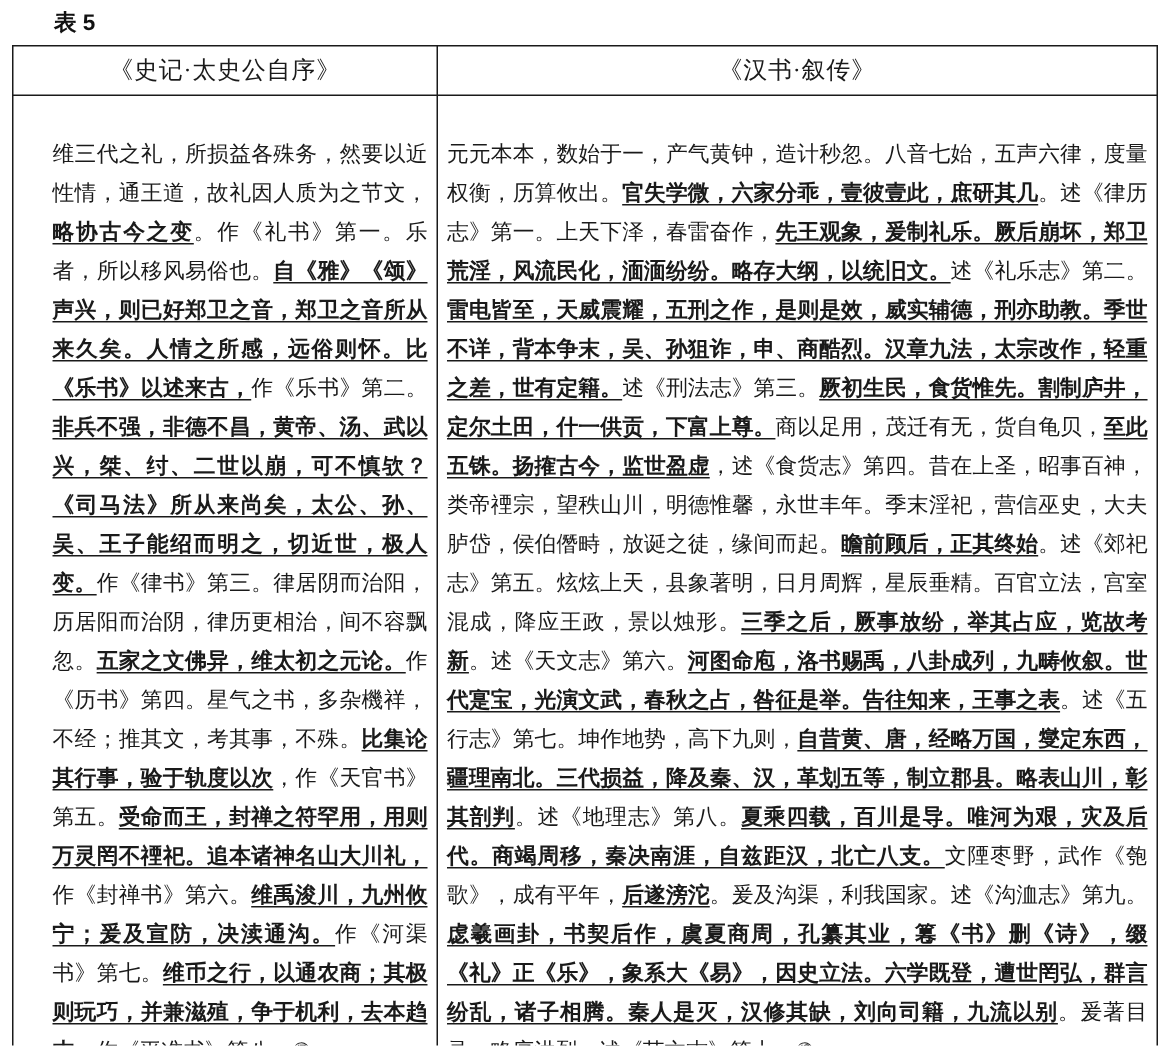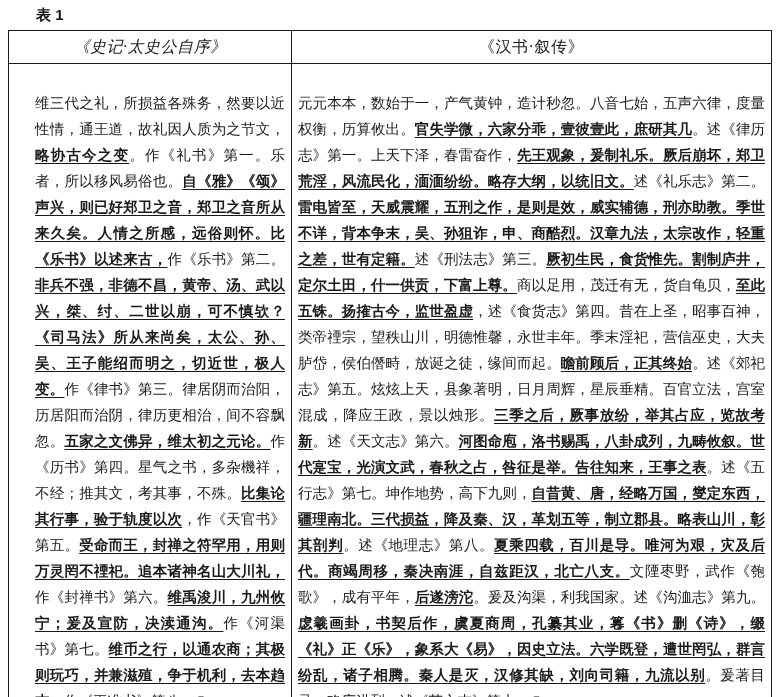--- a/index.html
+++ b/index.html
@@ -21,42 +21,42 @@
     background:#ffffff;
   }
   table.cmp-table, table.cmp-table th, table.cmp-table td{
     border:1.6px solid #1a1a1a;
   }
   th{
     height:32px;font-weight:normal;font-size:16px;
     text-align:center;vertical-align:middle;padding:0;
     letter-spacing:.5px;
   }
-  th.col-left{width:282px;font-style:italic;}
+  th.col-left{width:282px;}
   td{vertical-align:top;}
   td.cell{
     font-size:14.5px;line-height:26px;
     text-align:justify;text-justify:inter-ideograph;
   }
   td.cell-left{padding:26px 6px 6px 26px;}
   td.cell-right{padding:26px 6px 6px 6px;}
   td.cell u{
     text-decoration:underline;
     text-underline-offset:3px;
     text-decoration-thickness:1px;
     font-weight:bold;
   }
   .footnote{
     font-size:11px;vertical-align:1px;padding-left:1px;
   }
 </style>
 </head>
 <body>
 
-<div class="table-label">表 1</div>
+<div class="table-label">表 5</div>
 
 <table class="cmp-table">
   <thead>
     <tr>
       <th class="col-left">《史记·太史公自序》</th>
       <th class="col-right">《汉书·叙传》</th>
     </tr>
   </thead>
   <tbody>
     <tr>

